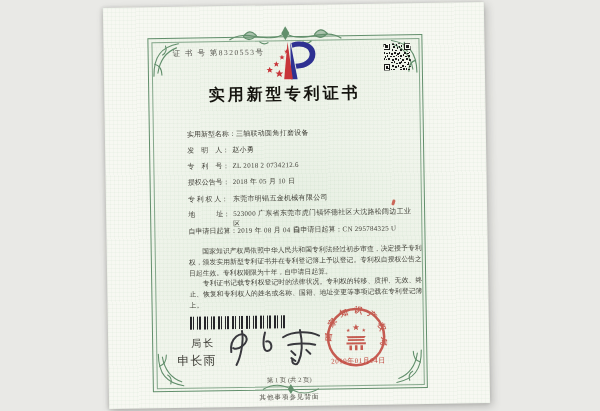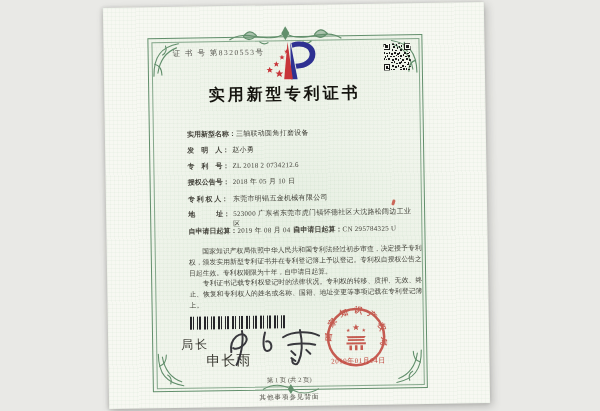--- a/index.html
+++ b/index.html
@@ -39,21 +39,21 @@
   .cert-no{position:absolute;left:69px;top:42px;font-size:7.5px;letter-spacing:1.5px;color:#53524c;}
   .logo{position:absolute;left:148px;top:34px;width:74px;height:44px;}
   .qr{position:absolute;left:280px;top:40px;width:27px;height:27px;}
   .title{
     position:absolute;left:44px;top:79px;width:273px;text-align:center;
     font-size:16px;font-weight:bold;letter-spacing:3px;color:#15140f;
   }
   
   .fields{position:absolute;left:82px;top:123px;width:236px;font-size:7px;color:#45443c;}
   .row{position:absolute;left:0;white-space:nowrap;}
-  .row .lbl{display:inline-block;min-width:45px;font-weight:bold;}
+  .row .lbl{display:inline-block;min-width:45px;}
   .row .val{letter-spacing:.3px;}
   .row-0{top:0;} .row-1{top:16px;} .row-2{top:32px;} .row-3{top:48px;} .row-4{top:65px;}
   .row-5{top:80px;white-space:normal;}
   .row-5 .lbl{vertical-align:top;}
   .row-5 .val{display:inline-block;width:184px;line-height:10px;}
   .row-grant{top:97px;}
   .row-grant .g2{position:absolute;left:105px;top:0;white-space:nowrap;}
   .row-grant .g2 .lbl{min-width:44px;}
   
   .body-text{
@@ -63,22 +63,22 @@
   .body-text p{margin:0;text-indent:2em;}
   
   .barcode{
     position:absolute;left:82px;top:310px;width:96px;height:13px;
     background:repeating-linear-gradient(90deg,
       #26262a 0 2px, rgba(0,0,0,0) 2px 3px,
       #26262a 3px 4px, rgba(0,0,0,0) 4px 7px,
       #26262a 7px 8px, rgba(0,0,0,0) 8px 9px,
       #26262a 9px 11px, rgba(0,0,0,0) 11px 14px);
   }
-  .director-label{position:absolute;left:73px;top:330px;font-size:12px;color:#3c3b34;letter-spacing:2px;}
-  .director-name{position:absolute;left:98px;top:346px;font-size:14px;color:#3c3b34;letter-spacing:1px;}
+  .director-label{position:absolute;left:83px;top:330px;font-size:10px;color:#3c3b34;letter-spacing:2px;}
+  .director-name{position:absolute;left:69px;top:346px;font-size:12px;color:#3c3b34;letter-spacing:1px;}
   .signature{position:absolute;left:117px;top:318px;width:100px;height:46px;}
   .seal{position:absolute;left:217px;top:302px;width:62px;height:62px;opacity:.88;mix-blend-mode:multiply;}
   .seal-date{
     position:absolute;left:212px;top:352px;width:76px;text-align:center;
     font-size:7px;color:#bf4036;letter-spacing:.5px;
   }
   .page-footer{position:absolute;left:44px;top:371px;width:273px;text-align:center;font-size:6.5px;color:#5a5950;}
   .back-note{position:absolute;left:44px;top:388px;width:273px;text-align:center;font-size:6.5px;color:#4c4b43;letter-spacing:1px;}
   .ink-mark{
     position:absolute;left:286px;top:196px;width:3px;height:6px;

